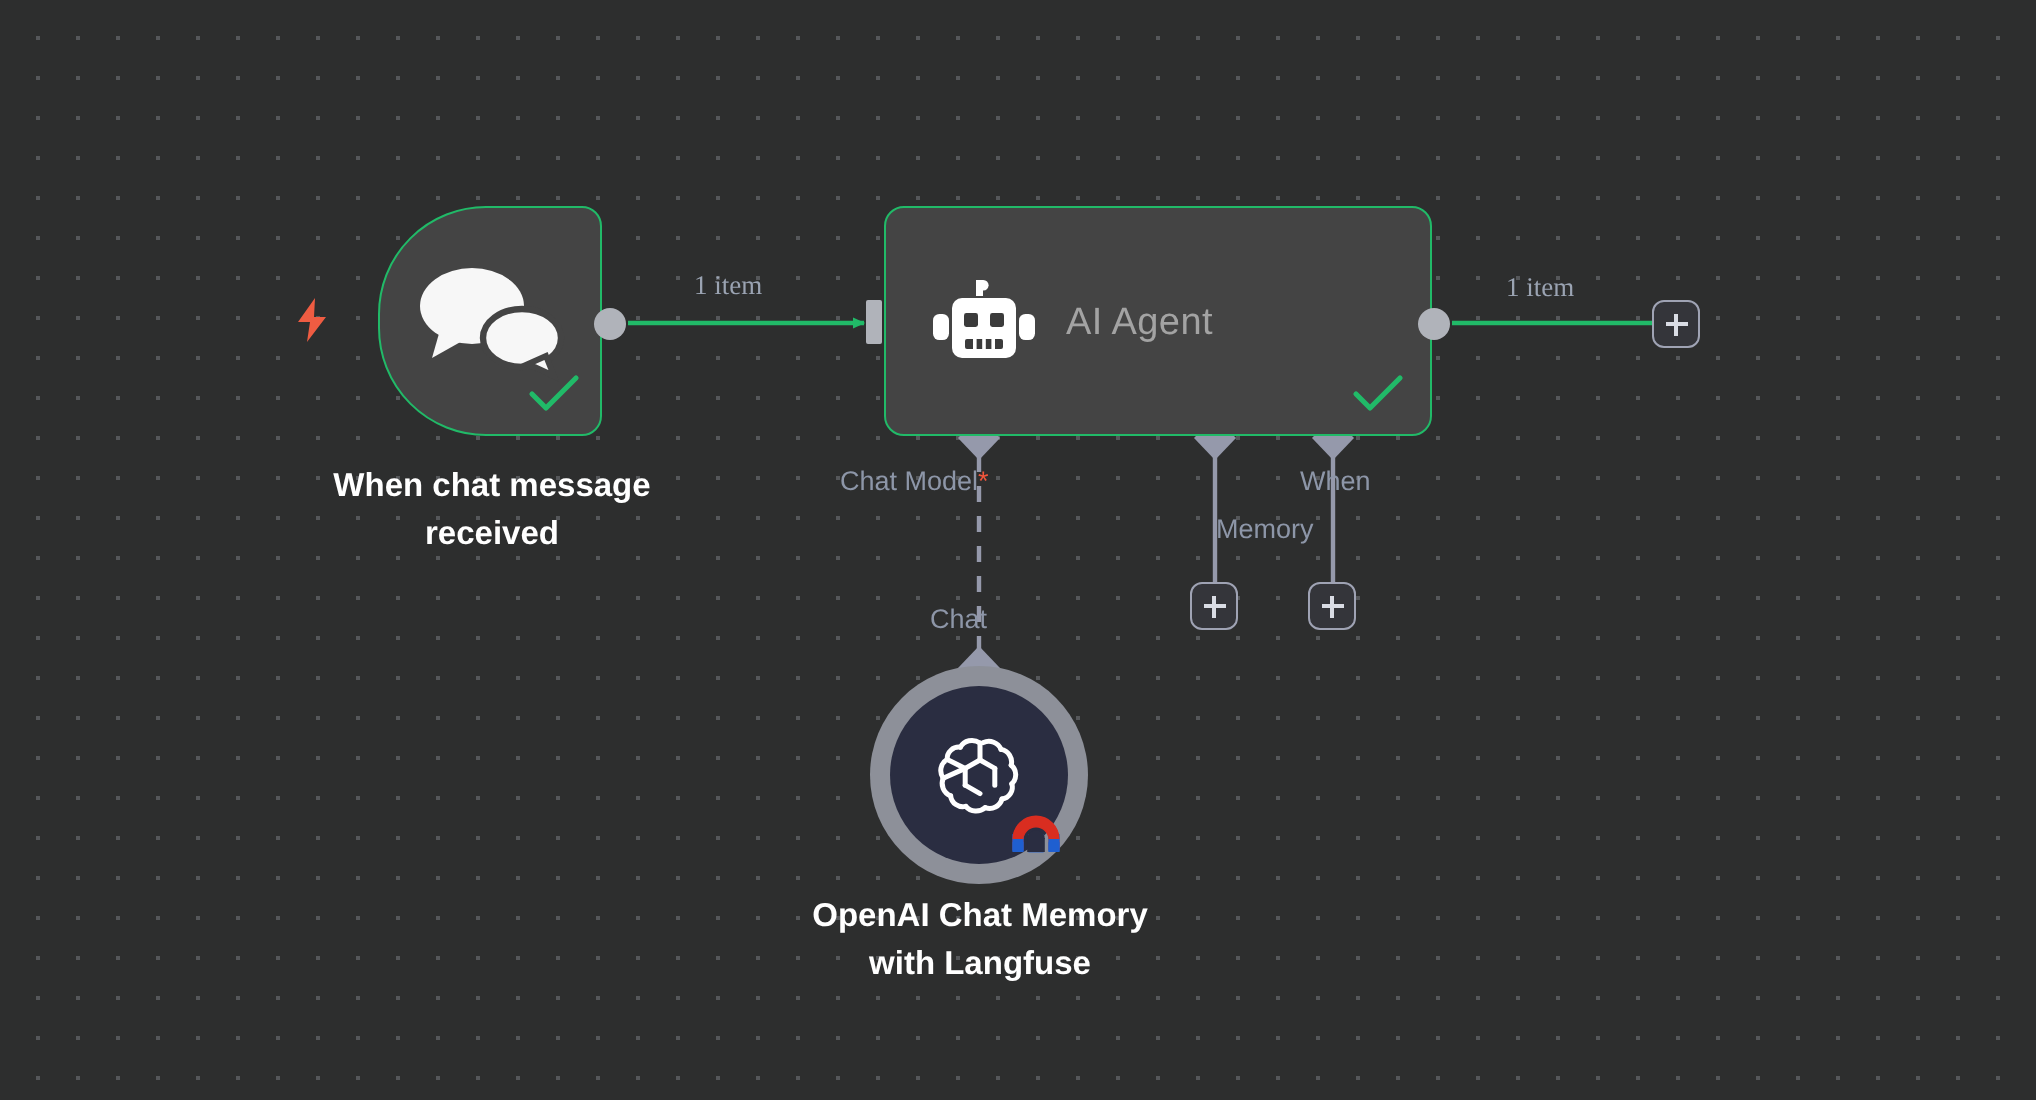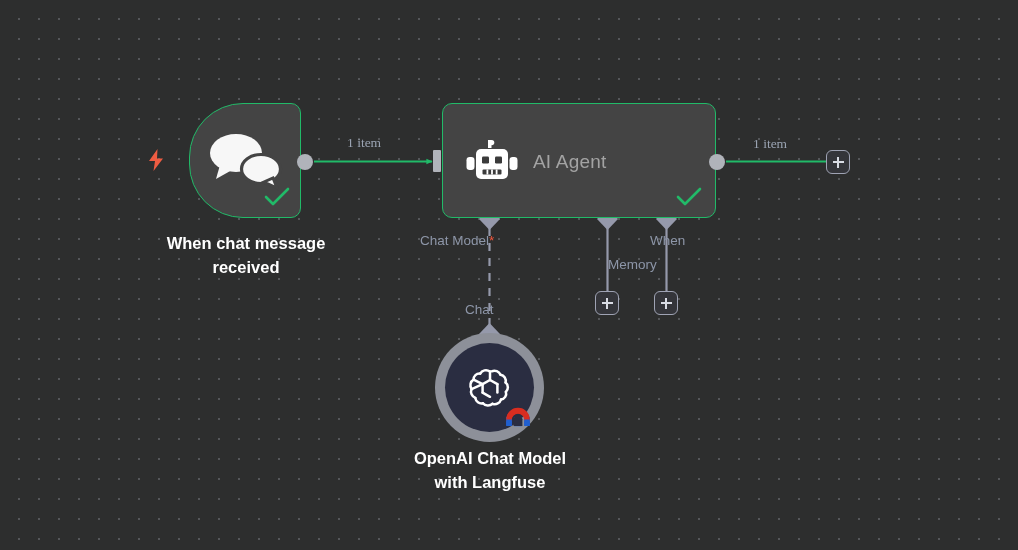--- a/index.html
+++ b/index.html
@@ -258,16 +258,16 @@
         <path d="M9 14 A4.3 4.3 0 0 1 17 14" fill="none" stroke="#d92d20" stroke-width="0"></path>
         <rect x="1.2" y="13" width="5.6" height="9" fill="#1f5fd0"></rect>
         <rect x="19.2" y="13" width="5.6" height="9" fill="#1f5fd0"></rect>
         <path d="M4 15.5 A9 9 0 0 1 22 15.5" fill="none" stroke="#d92d20" stroke-width="5.5"></path>
         <path d="M8.6 15.5 A4.4 4.4 0 0 1 17.4 15.5" fill="#2a2d41" stroke="#2a2d41" stroke-width="0"></path>
         <rect x="8.6" y="15" width="8.8" height="7" fill="#2a2d41"></rect>
       </svg>
     </div>
   </div>
 
-  <div class="caption" style="left:383px; top:446px; width:214px;">OpenAI Chat Model
+  <div class="caption" style="left:383px; top:446px; width:214px;">OpenAI Chat Memory
 with Langfuse</div>
 
 </div>
 
 </body></html>

